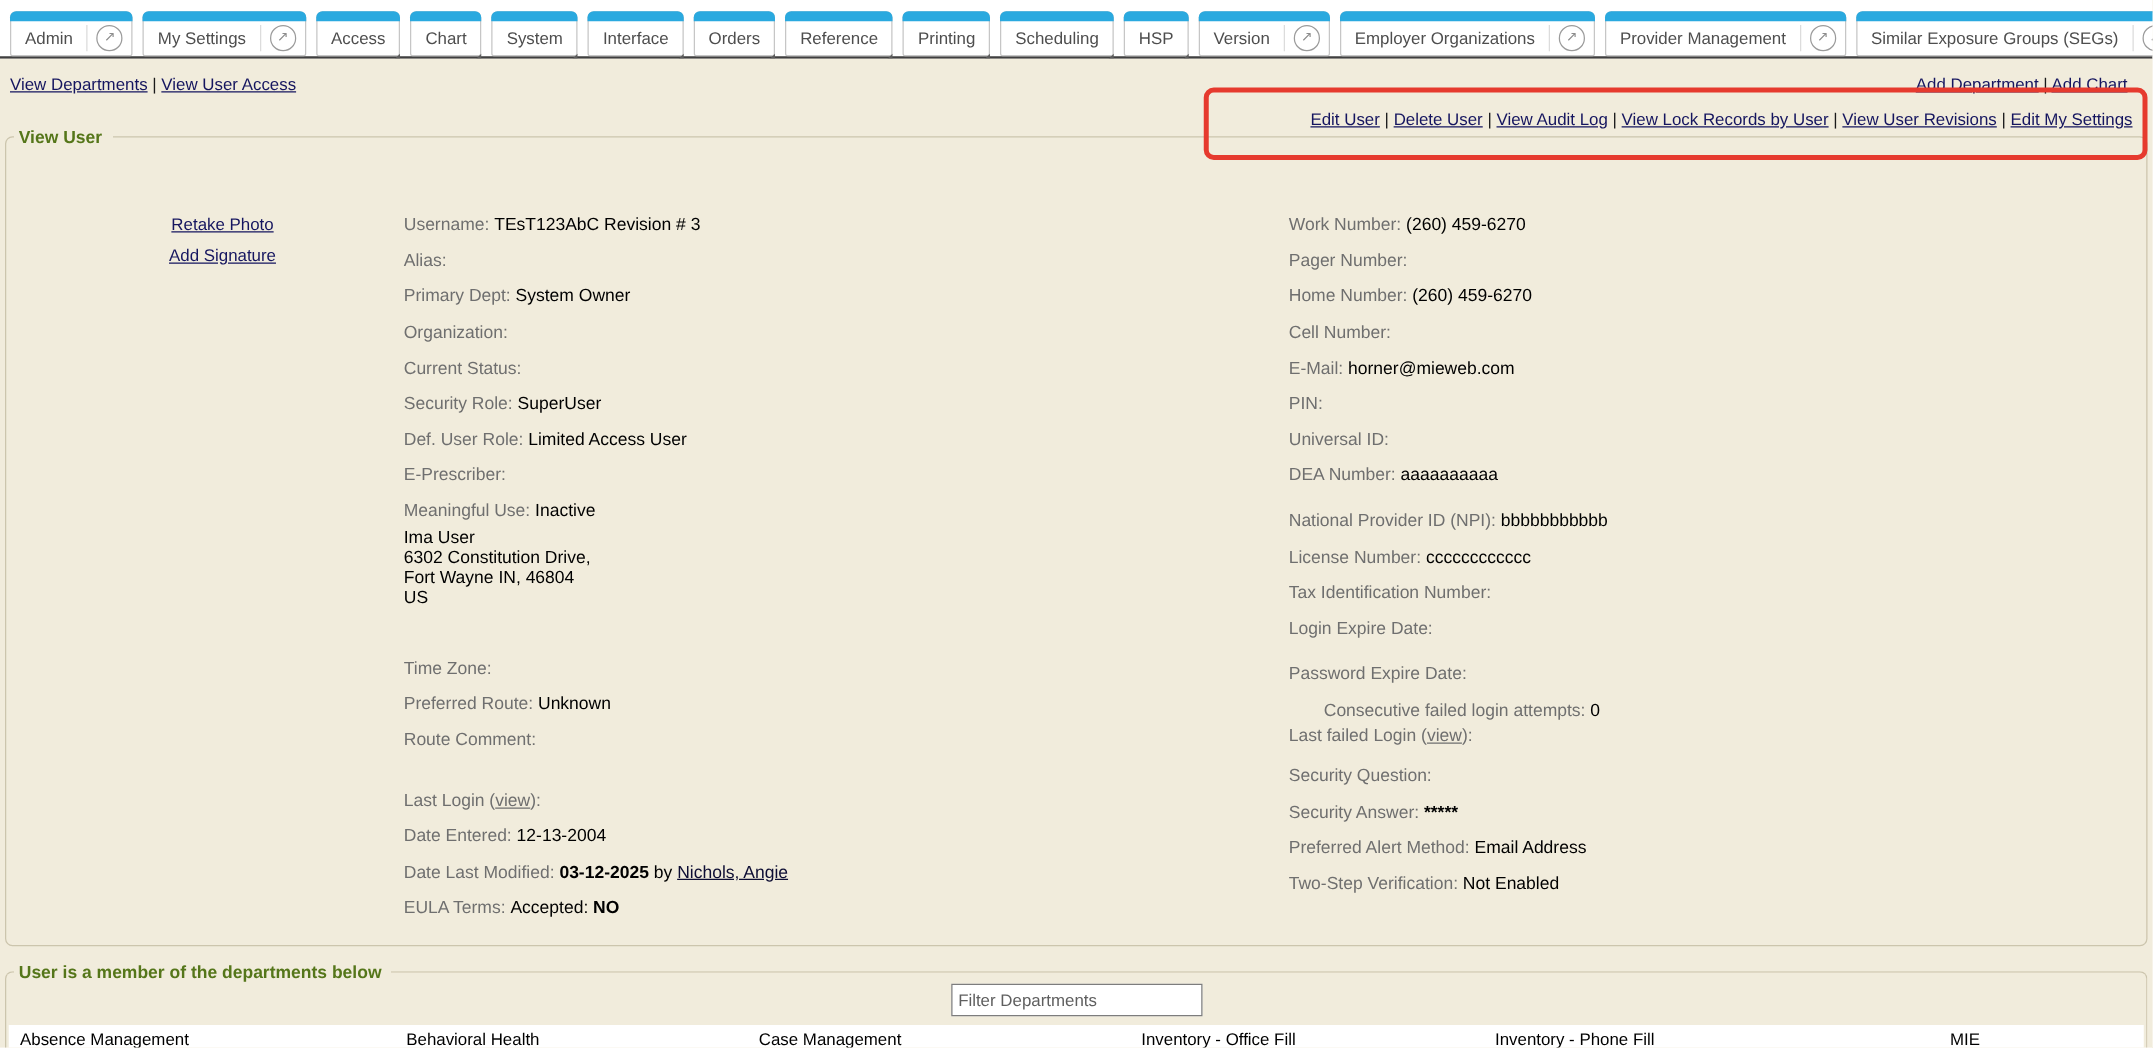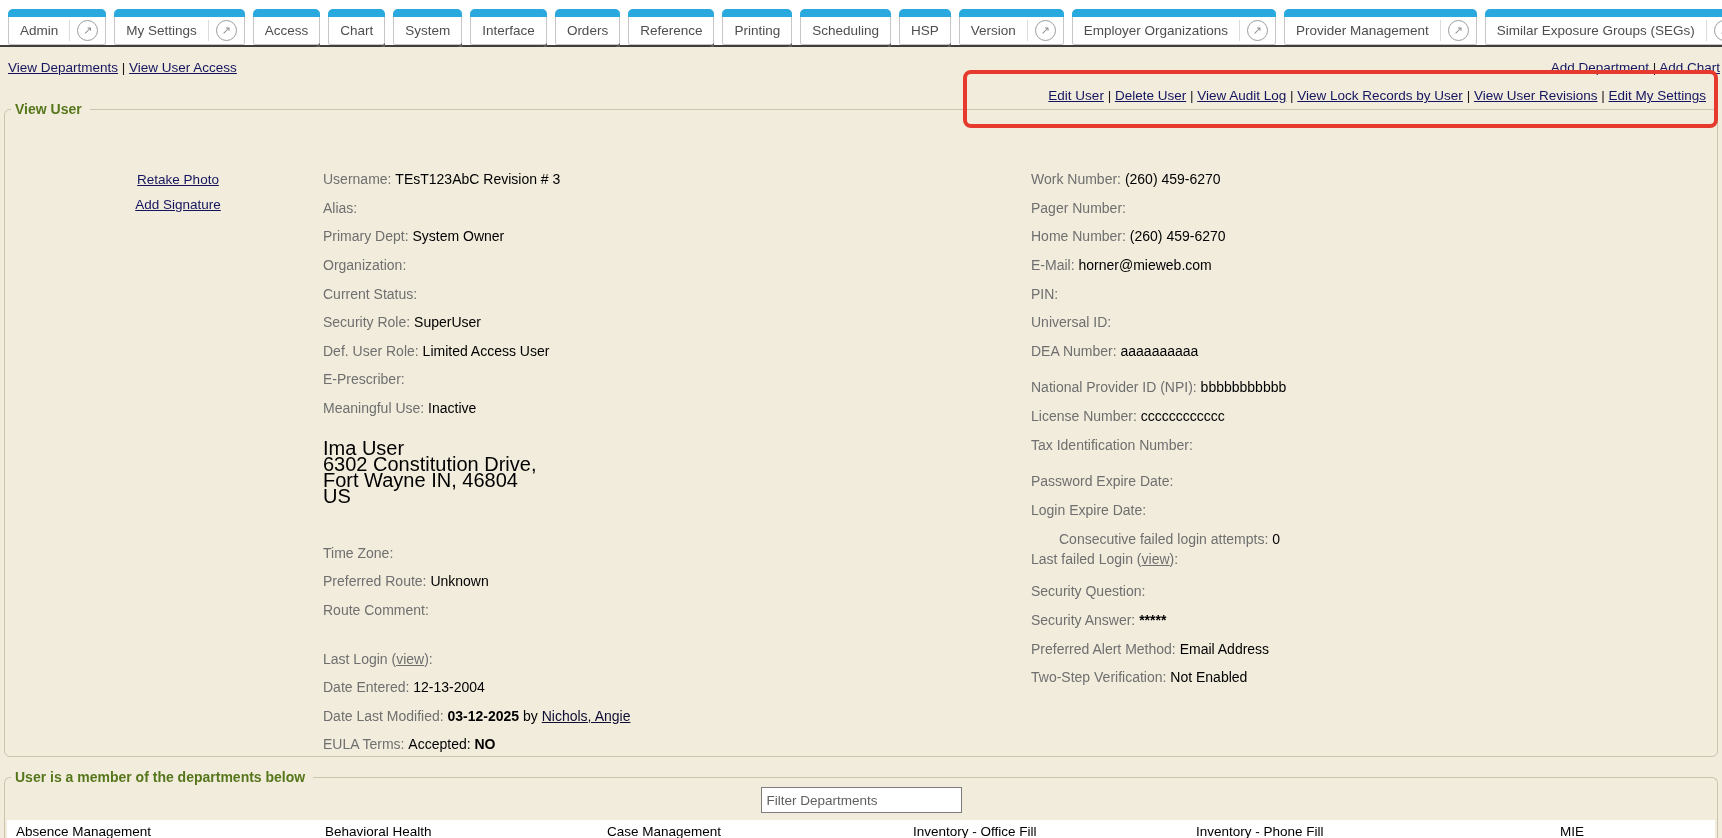--- a/index.html
+++ b/index.html
@@ -40,21 +40,21 @@
   .tab.menu::after {
     content:''; position:absolute; right:-1px; bottom:-5px; width:0; height:0;
     border-left:6px solid transparent; border-bottom:6px solid #5c5c5c;
   }
   
   .content { position:relative; height:791px; background:#f1ecdc; }
   a, .lnk { color:#15155f; text-decoration:underline; cursor:pointer; }
   .sep { color:#1a1a1a; }
   .top-links-row {
     display:flex; justify-content:space-between;
-    padding:13px 2px 0 8px; font-size:13.5px; white-space:pre;
+    padding:13px 20px 0 8px; font-size:13.5px; white-space:pre;
   }
   .action-links {
     position:absolute; top:41px; right:16px; font-size:13.5px;
     white-space:pre; z-index:2;
   }
   .red-box {
     position:absolute; top:23px; left:963px; right:4px; height:58px;
     border:4px solid #e63a2e; border-radius:8px;
     pointer-events:none; z-index:5;
   }
@@ -80,21 +80,21 @@
   .frow.tight { height:20px; }
   .gap-xl { margin-top:34px; }
   .gap-md { margin-top:20px; }
   .gap-sm { margin-top:8px; }
   .gap-xs { margin-top:5px;margin-left:28px; }
   .lbl { color:#6f6f6f; }
   .val { color:#000000; }
   .b { font-weight:bold; }
   .lbl.lnk { color:#6f6f6f; }
   .val.lnk { color:#0d0d33; }
-  .addr { color:#000000; line-height:15.8px; margin-top:19px; font-size:20px; }
+  .addr { color:#000000; line-height:15.8px; margin-top:0; font-size:14px; }
   
   fieldset.departments { margin-top:12px; border-bottom:none; border-radius:6px 6px 0 0; height:110px; }
   .filter-wrap { text-align:center; margin-top:2px; }
   .filter-wrap input {
     width:201px; height:26px; border:1px solid #7d7d7d; background:#ffffff;
     font-size:13.5px; padding:1px 5px; font-family:"Liberation Sans", sans-serif;
     color:#000;
   }
   .filter-wrap input::placeholder { color:#5f5f5f; opacity:1; }
   .dept-row {
@@ -209,29 +209,30 @@
         <div class="frow"><span class="lbl">Route Comment:</span></div>
         <div class="frow gap-md"><span class="lbl">Last Login (</span><span class="lbl lnk">view</span><span class="lbl">):</span></div>
         <div class="frow"><span class="lbl">Date Entered: </span><span class="val">12-13-2004</span></div>
         <div class="frow"><span class="lbl">Date Last Modified: </span><span class="val b">03-12-2025</span><span class="val"> by </span><span class="val lnk">Nichols, Angie</span></div>
         <div class="frow"><span class="lbl">EULA Terms: </span><span class="val">Accepted: </span><span class="val b">NO</span></div>
       </div>
     <div class="fcol right" id="fields-right">
         <div class="frow"><span class="lbl">Work Number: </span><span class="val">(260) 459-6270</span></div>
         <div class="frow"><span class="lbl">Pager Number:</span></div>
         <div class="frow"><span class="lbl">Home Number: </span><span class="val">(260) 459-6270</span></div>
+        <div class="frow"><span class="lbl">Cell Number:</span></div>
         <div class="frow"><span class="lbl">E-Mail: </span><span class="val">horner@mieweb.com</span></div>
         <div class="frow"><span class="lbl">PIN:</span></div>
         <div class="frow"><span class="lbl">Universal ID:</span></div>
         <div class="frow"><span class="lbl">DEA Number: </span><span class="val">aaaaaaaaaa</span></div>
         <div class="frow gap-sm"><span class="lbl">National Provider ID (NPI): </span><span class="val">bbbbbbbbbbb</span></div>
         <div class="frow"><span class="lbl">License Number: </span><span class="val">cccccccccccc</span></div>
         <div class="frow"><span class="lbl">Tax Identification Number:</span></div>
+        <div class="frow"><span class="lbl">Login Expire Date:</span></div>
         <div class="frow gap-sm"><span class="lbl">Password Expire Date:</span></div>
-        <div class="frow"><span class="lbl">Login Expire Date:</span></div>
         <div class="frow tight gap-xs"><span class="lbl">Consecutive failed login attempts: </span><span class="val">0</span></div>
         <div class="frow tight"><span class="lbl">Last failed Login (</span><span class="lbl lnk">view</span><span class="lbl">):</span></div>
         <div class="frow gap-sm"><span class="lbl">Security Question:</span></div>
         <div class="frow"><span class="lbl">Security Answer: </span><span class="val b">*****</span></div>
         <div class="frow"><span class="lbl">Preferred Alert Method: </span><span class="val">Email Address</span></div>
         <div class="frow"><span class="lbl">Two-Step Verification: </span><span class="val">Not Enabled</span></div>
       </div>
   </fieldset>
 
   <fieldset class="departments">

